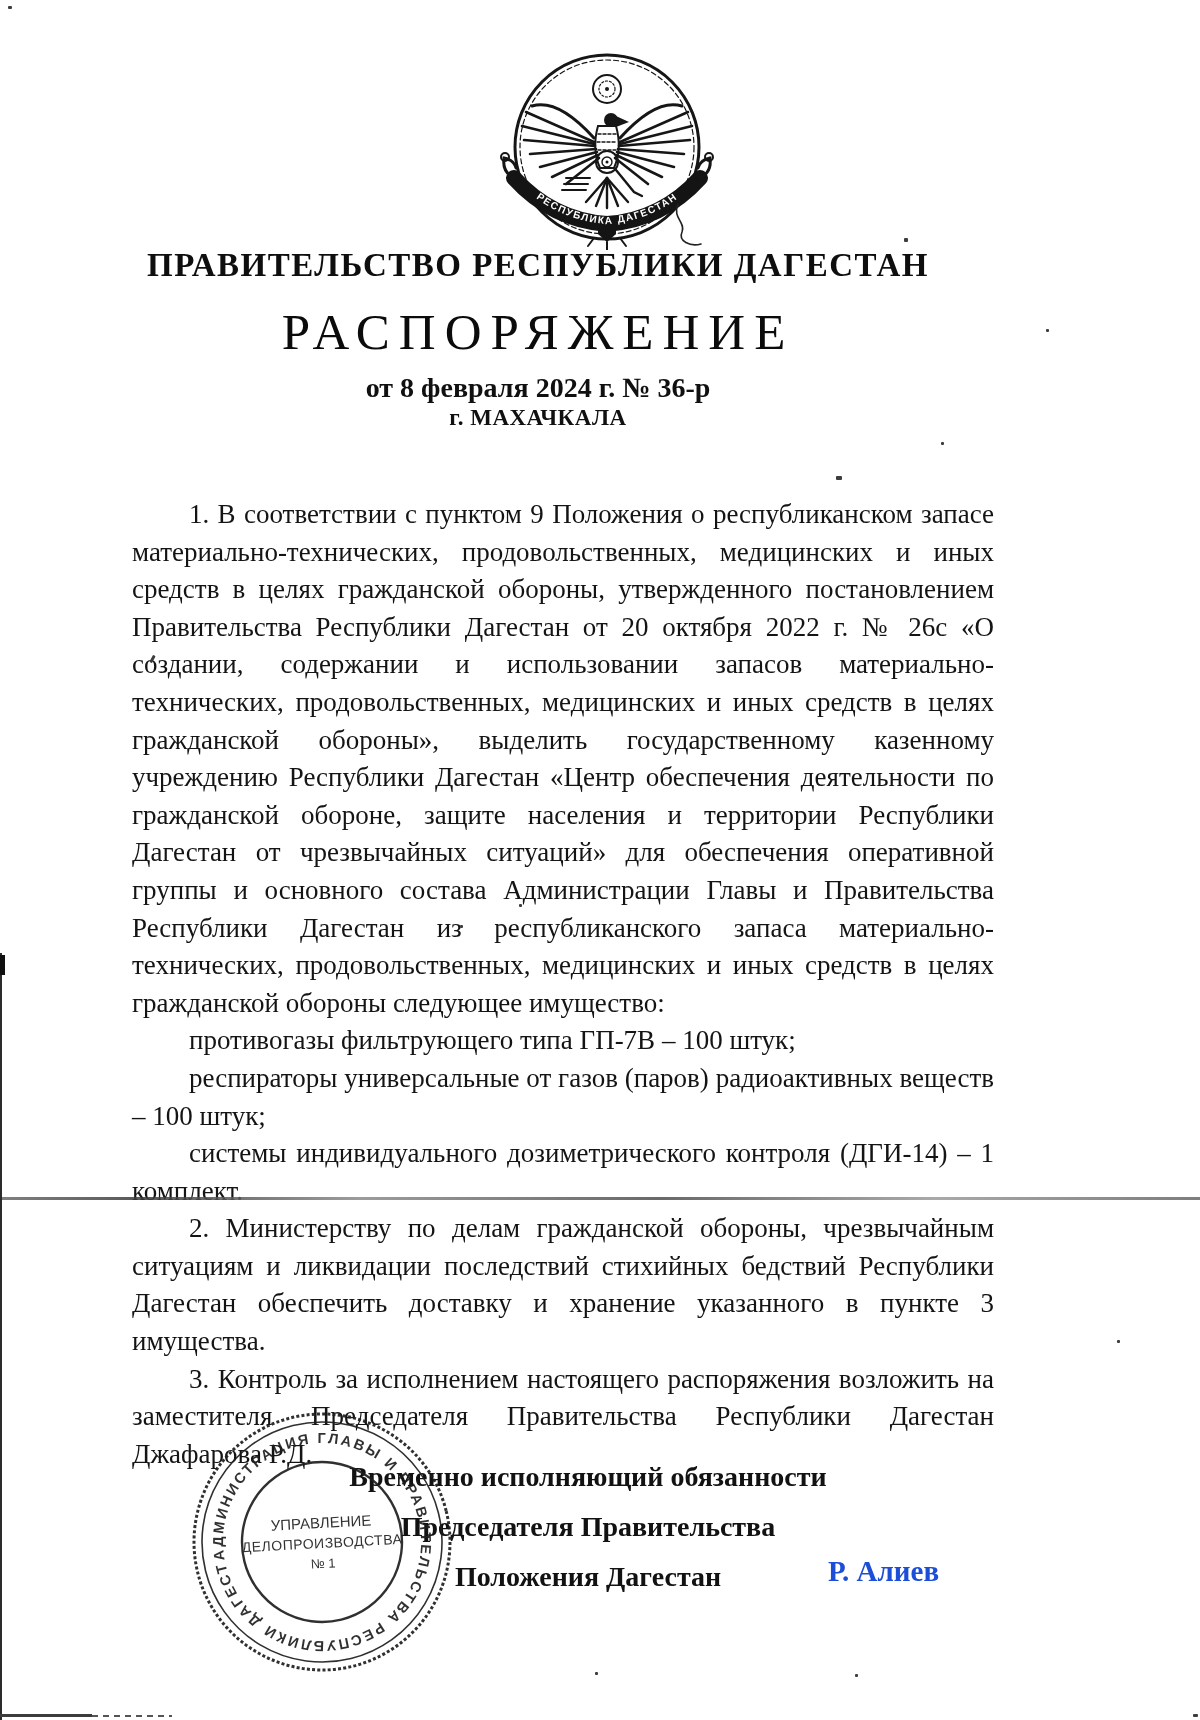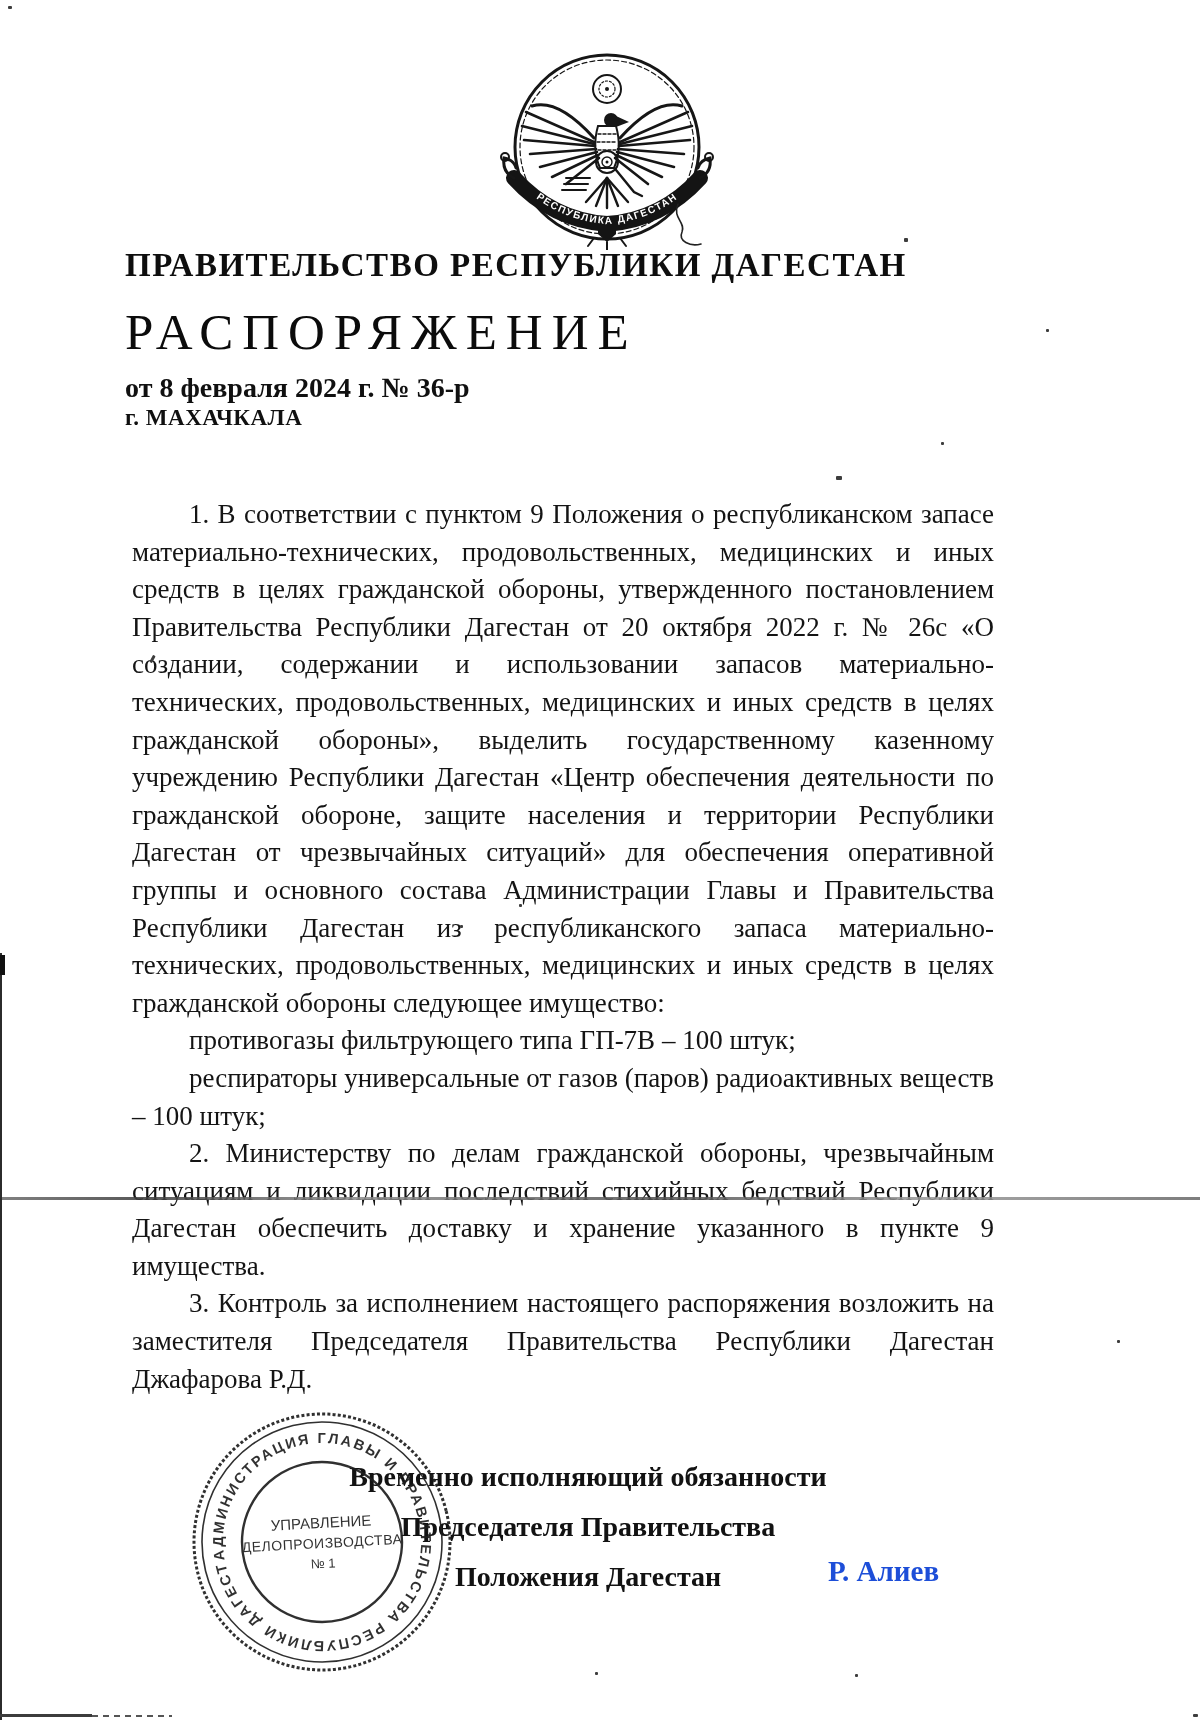--- a/index.html
+++ b/index.html
@@ -7,21 +7,21 @@
     position:relative;
     width:1200px;height:1720px;
     margin:0 auto;
     background:#ffffff;
     overflow:hidden;
     font-family:"Liberation Serif","DejaVu Serif",serif;
     color:#161616;
   }
   
   .emblem{position:absolute;left:448px;top:50px;width:318px;height:200px;}
-  .hdr{position:absolute;left:125px;width:850px;white-space:nowrap;}
+  .hdr{position:absolute;left:113px;width:850px;text-align:center;white-space:nowrap;}
   .gov-name{top:247px;font-size:33px;font-weight:bold;letter-spacing:1.5px;color:#0e0e0e;}
   .doc-type{top:303px;font-size:51px;font-weight:normal;letter-spacing:9px;color:#0b0b0b;}
   .date-line{top:372px;font-size:28px;font-weight:bold;color:#101010;}
   .city-line{top:405px;font-size:23px;font-weight:bold;letter-spacing:0.5px;color:#101010;}
   
   .body-text{
     position:absolute;left:132px;top:496px;width:862px;
     font-size:27px;line-height:37.6px;text-align:justify;color:#141414;
   }
   .body-text p{margin:0;text-indent:57px;}
@@ -125,21 +125,22 @@
 
   <div class="hdr gov-name">ПРАВИТЕЛЬСТВО РЕСПУБЛИКИ ДАГЕСТАН</div>
   <div class="hdr doc-type">РАСПОРЯЖЕНИЕ</div>
   <div class="hdr date-line">от 8 февраля 2024 г. № 36-р</div>
   <div class="hdr city-line">г. МАХАЧКАЛА</div>
 
   <div class="body-text">
     <p>1. В соответствии с пунктом 9 Положения о республиканском запасе материально-технических, продовольственных, медицинских и иных средств в целях гражданской обороны, утвержденного постановлением Правительства Республики Дагестан от 20 октября 2022 г. № 26с «О создании, содержании и использовании запасов материально-технических, продовольственных, медицинских и иных средств в целях гражданской обороны», выделить государственному казенному учреждению Республики Дагестан «Центр обеспечения деятельности по гражданской обороне, защите населения и территории Республики Дагестан от чрезвычайных ситуаций» для обеспечения оперативной группы и основного состава Администрации Главы и Правительства Республики Дагестан из республиканского запаса материально-технических, продовольственных, медицинских и иных средств в целях гражданской обороны следующее имущество:</p>
     <p>противогазы фильтрующего типа ГП-7В – 100 штук;</p>
     <p>респираторы универсальные от газов (паров) радиоактивных веществ – 100 штук;</p>
-    <p>2. Министерству по делам гражданской обороны, чрезвычайным ситуациям и ликвидации последствий стихийных бедствий Республики Дагестан обеспечить доставку и хранение указанного в пункте 9 имущества.</p>
+    <p>системы индивидуального дозиметрического контроля (ДГИ-14) – 1 комплект.</p>
+    <p>2. Министерству по делам гражданской обороны, чрезвычайным ситуациям и ликвидации последствий стихийных бедствий Республики Дагестан обеспечить доставку и хранение указанного в пункте 3 имущества.</p>
     <p>3. Контроль за исполнением настоящего распоряжения возложить на заместителя Председателя Правительства Республики Дагестан Джафарова Р.Д.</p>
   </div>
 
   <div class="sig-block">
     <div>Временно исполняющий обязанности</div>
     <div>Председателя Правительства</div>
     <div>Положения Дагестан</div>
   </div>
   <div class="signer-name">Р. Алиев</div>
 

